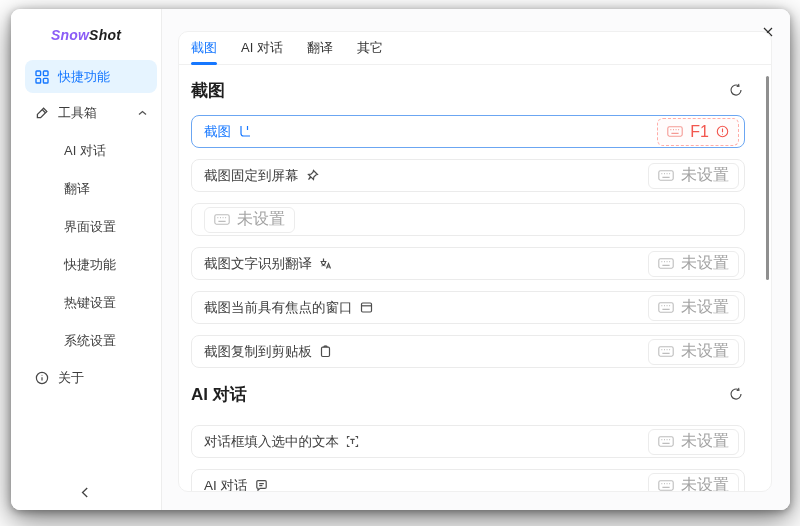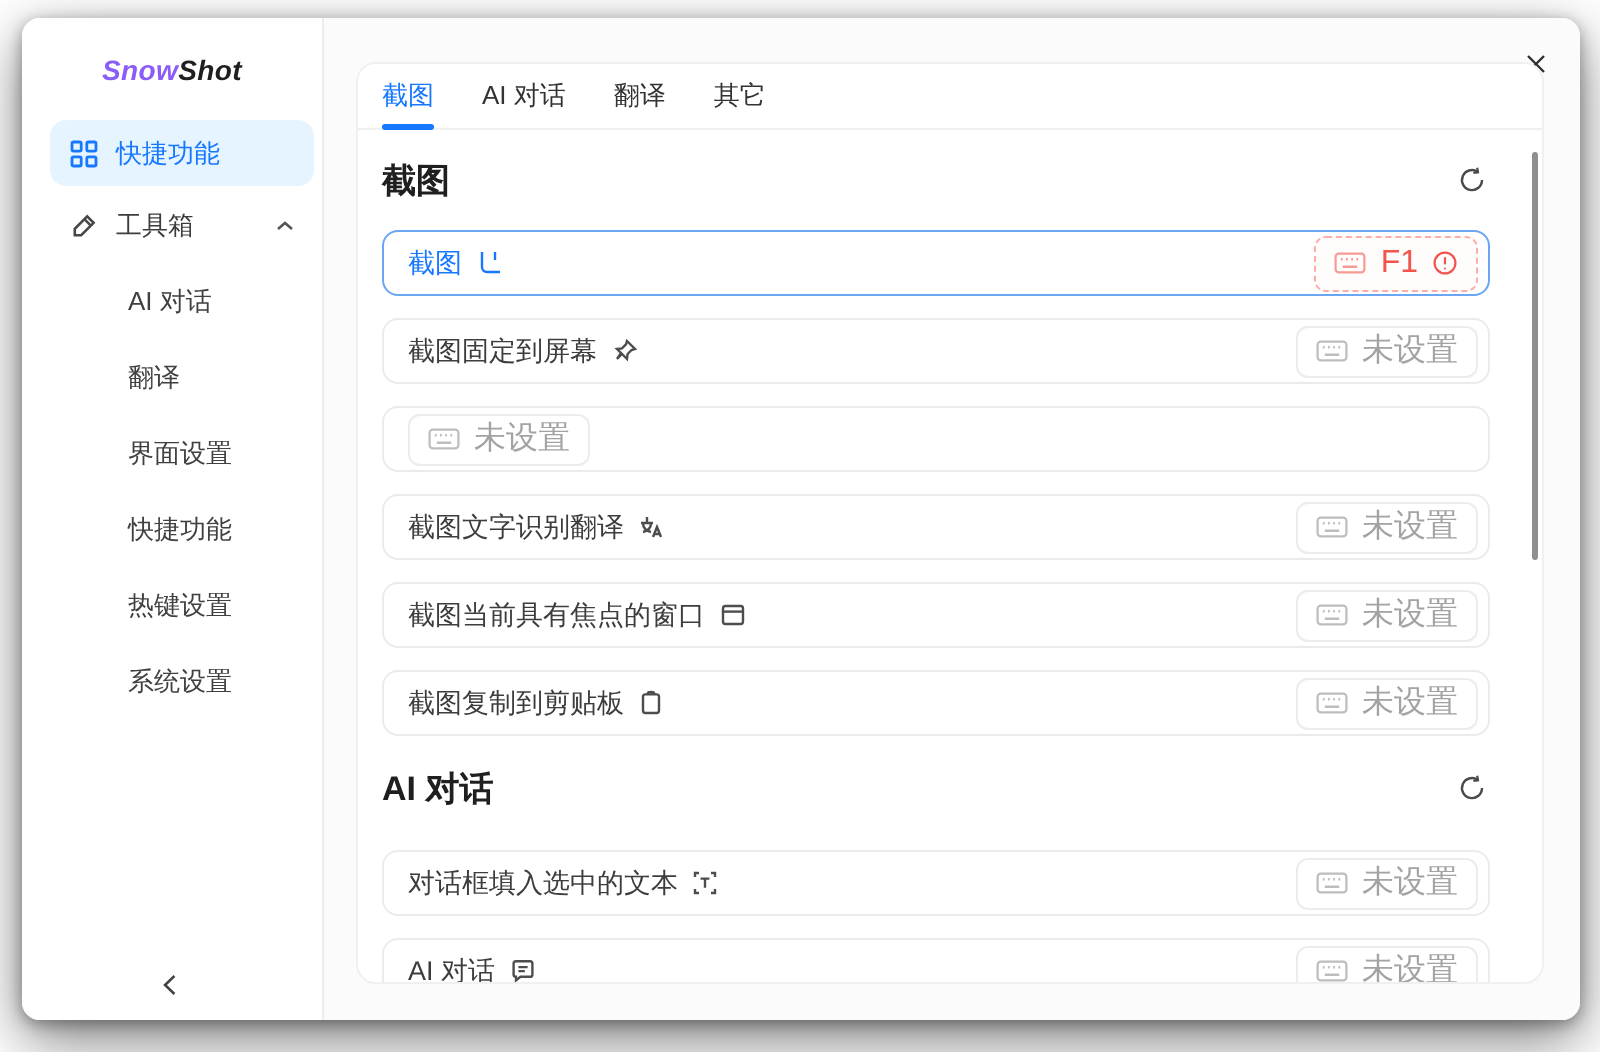--- a/index.html
+++ b/index.html
@@ -128,20 +128,30 @@
       <div class="nav-item sub">
         <span>快捷功能</span>
       </div>
       <div class="nav-item sub">
         <span>热键设置</span>
       </div>
       <div class="nav-item sub">
         <span>系统设置</span>
       </div>
 
+      <div class="nav-item">
+        <span class="nav-icon">
+          <svg width="14" height="14" viewBox="0 0 14 14" fill="none" stroke="currentColor" stroke-width="1.2">
+            <circle cx="7" cy="7" r="5.6"></circle>
+              <path d="M7 6.2v3.2"></path>
+              <circle cx="7" cy="4.3" r="0.5" fill="currentColor" stroke="none"></circle>
+          </svg>
+        </span>
+        <span>关于</span>
+      </div>
 
       <div class="side-collapse">
         <span>
           <svg width="8" height="11" viewBox="0 0 8 11" fill="none" stroke="currentColor" stroke-width="1.3">
             <path d="M6.5 1 L1.8 5.5 L6.5 10"></path>
           </svg>
         </span>
       </div>
     </div>
 

